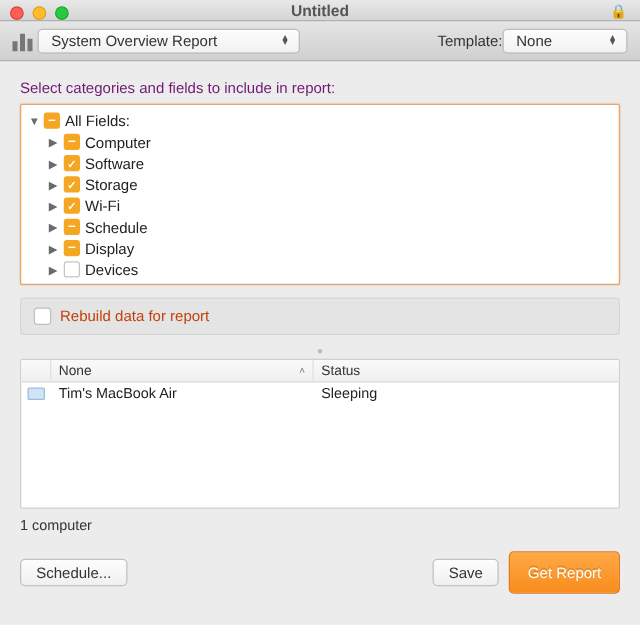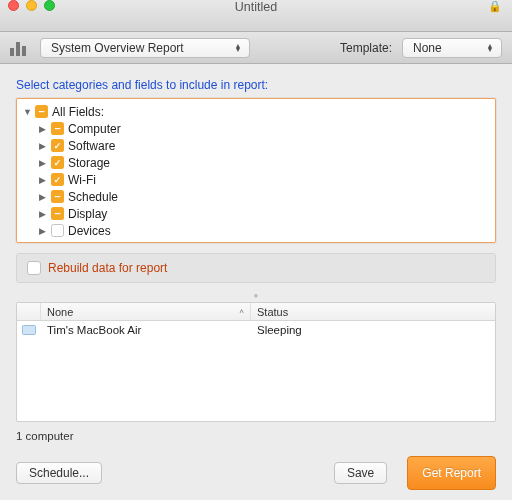--- a/index.html
+++ b/index.html
@@ -1,42 +1,42 @@
 <!DOCTYPE html>
 <html><head>
 <meta charset="utf-8">
 <style>
   * { box-sizing: border-box; margin: 0; padding: 0; font-family: -apple-system, "Helvetica Neue", Arial, sans-serif; }
   body { width: 512px; height: 500px; background: #ececec; font-size: 12px; color: #333; overflow: hidden; }
   
   
-  .titlebar { height: 32px; background: linear-gradient(#e8e8e8, #d5d5d5); border-bottom: 1px solid #b0b0b0; display: flex; align-items: flex-start; position: relative; }
+  .titlebar { height: 17px; background: linear-gradient(#e8e8e8, #d5d5d5); border-bottom: 1px solid #b0b0b0; display: flex; align-items: flex-end; position: relative; font-weight: bold; }
   .traffic { display: flex; gap: 7px; margin-left: 8px; }
   .tl { width: 11px; height: 11px; border-radius: 50%; }
   .tl.red { background: #ff5f57; border: 0.5px solid #e24238; }
   .tl.yel { background: #ffbd2e; border: 0.5px solid #dfa015; }
   .tl.grn { background: #28c940; border: 0.5px solid #1dab2c; }
   .title { position: absolute; left: 0; right: 0; text-align: center; font-size: 12.5px; color: #555; pointer-events: none; }
   .lock { position: absolute; right: 10px; font-size: 11px; color: #555; }
   
   
-  .toolbar { height: 32px; background: linear-gradient(#e5e5e5, #d0d0d0); border-bottom: 1px solid #b0b0b0; display: flex; align-items: center; padding: 0 10px; gap: 10px; }
+  .toolbar { height: 32px; background: linear-gradient(#e5e5e5, #d0d0d0); border-bottom: 1px solid #b0b0b0; display: flex; align-items: center; padding: 0 10px; }
   .chart-icon { width: 20px; height: 16px; display: flex; align-items: flex-end; gap: 2px; }
   .chart-icon span { width: 4px; background: #777; }
   .chart-icon span:nth-child(1){height:8px} .chart-icon span:nth-child(2){height:14px} .chart-icon span:nth-child(3){height:10px}
   .popup { background: linear-gradient(#fdfdfd,#f1f1f1); border: 1px solid #bdbdbd; border-radius: 4px; height: 20px; display: flex; align-items: center; padding: 0 6px 0 10px; font-size: 12px; box-shadow: 0 1px 0 rgba(255,255,255,.6) inset; }
   .popup .arrows { margin-left: 10px; width: 10px; display: flex; flex-direction: column; align-items: center; gap: 0; color: #555; line-height: 4px; font-size: 7px; }
   .popup.main { width: 210px; }
   .popup.tpl { width: 100px; }
   .spacer { flex: 1; }
   .tpl-label { font-size: 12px; color: #333; }
   
   
   .content { padding: 14px 16px 10px 16px; }
-  .instruct { font-size: 12px; color: #1d4ed8; margin-bottom: 6px; }
+  .instruct { font-size: 12px; color: #701a75; margin-bottom: 6px; }
   
   .fields-box { background: #fff; border: 1.5px solid #f0a35e; border-radius: 2px; height: 145px; overflow: hidden; box-shadow: 0 0 0 1px rgba(0,0,0,.05); }
   .tree { padding: 4px 0; }
   .row { display: flex; align-items: center; height: 17px; padding: 0 6px; font-size: 12px; color: #222; }
   .row.root { padding-left: 6px; }
   .row.child { padding-left: 22px; }
   .disclose { width: 10px; font-size: 9px; color: #6a6a6a; }
   .chk { width: 13px; height: 13px; border-radius: 2.5px; margin: 0 4px 0 2px; display: flex; align-items: center; justify-content: center; font-size: 10px; }
   .chk.mixed { background: #f5a623; color: #fff; }
   .chk.mixed::after { content:"–"; font-weight: 700; font-size: 11px; line-height: 1; }
@@ -57,21 +57,21 @@
   .th.st { flex: 1; border-right: none; }
   .sort { font-size: 8px; color: #777; }
   .trow { display: flex; align-items: center; height: 18px; font-size: 11.5px; color: #222; }
   .trow .c-ic { width: 24px; display: flex; justify-content: center; }
   .trow .c-nm { width: 210px; padding-left: 6px; }
   .trow .c-st { flex: 1; padding-left: 6px; }
   .comp-icon { width: 14px; height: 10px; background: #cfe4f6; border: 1px solid #9abddb; border-radius: 1.5px; position: relative; }
   
   .count { font-size: 11.5px; color: #333; margin-top: 8px; }
   
-  .footer { display: flex; align-items: center; margin-top: 14px; gap: 20px; }
+  .footer { display: flex; align-items: center; margin-top: 14px; gap: 8px; }
   .btn { background: linear-gradient(#fdfdfd,#f0f0f0); border: 1px solid #c2c2c2; border-radius: 4px; height: 22px; padding: 0 12px; font-size: 12px; color: #333; display: flex; align-items: center; }
   .btn.primary { background: linear-gradient(#ffa946,#f88c1e); border: 1px solid #e07a16; color: #fff; text-shadow: 0 -1px 0 rgba(0,0,0,.15); font-weight: 400; padding: 16px 14px; text-align: right; }
 </style>
 </head>
 <body>
 
 <div class="titlebar">
   <div class="traffic">
     <div class="tl red"></div>
     <div class="tl yel"></div>

